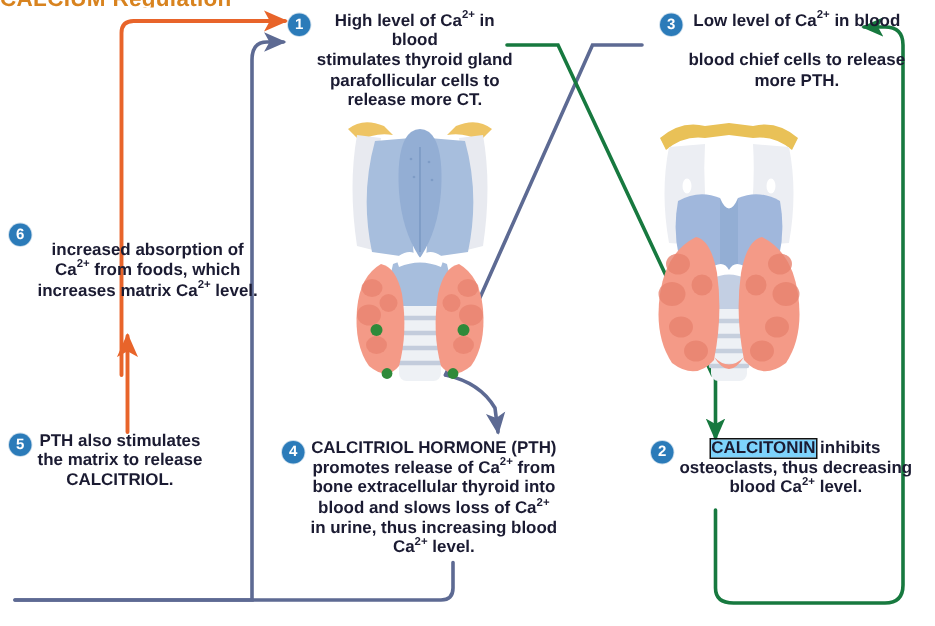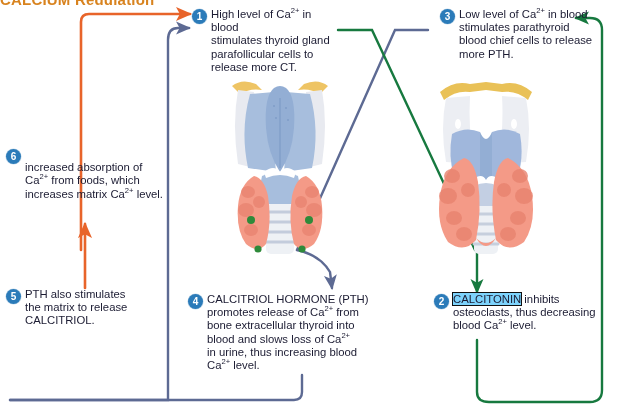--- a/index.html
+++ b/index.html
@@ -52,22 +52,23 @@
     font-size: 10px;
     font-weight: bold;
     line-height: 15px;
     text-align: center;
     margin-top: 1px;
     box-shadow: 0 0 0 0.6px #c9dceb;
   }
   .step-text {
     color: #1b1b32;
     font-size: 11.3px;
-    font-weight: normal;
+    font-weight: bold;
     line-height: 13.2px;
+    text-align: center;
   }
   .step-text sup {
     font-size: 7.6px;
     vertical-align: super;
     line-height: 0;
   }
   .hl {
     background: #7dd3fc;
     outline: 0.6px solid #111111;
   }
@@ -199,21 +200,21 @@
     </svg>
   </div>
 
   <div class="step" style="left:192px; top:8px; width:150px;">
     <div class="badge">1</div>
     <div class="step-text"><span>High level of Ca</span><sup>2+</sup><span> in blood</span><br><span>stimulates thyroid gland</span><br><span>parafollicular cells to</span><br><span>release more CT.</span></div>
   </div>
 
   <div class="step" style="left:440px; top:8px; width:172px;">
     <div class="badge">3</div>
-    <div class="step-text"><span>Low level of Ca</span><sup>2+</sup><span> in blood</span><br><span>stimulates parathyroid</span><br><span>blood chief cells to release</span><br><span>more PTH.</span></div>
+    <div class="step-text"><span>Low level of Ca</span><sup>2+</sup><span> in blood</span><br><br><span>blood chief cells to release</span><br><span>more PTH.</span></div>
   </div>
 
   <div class="step" style="left:6px; top:148px; width:175px;">
     <div class="badge">6</div>
     <div class="step-text"><br><span>increased absorption of</span><br><span>Ca</span><sup>2+</sup><span> from foods, which</span><br><span>increases matrix Ca</span><sup>2+</sup><span> level.</span></div>
   </div>
 
   <div class="step" style="left:6px; top:288px; width:168px;">
     <div class="badge">5</div>
     <div class="step-text"><span>PTH also stimulates</span><br><span>the matrix to release</span><br><span>CALCITRIOL.</span></div>

